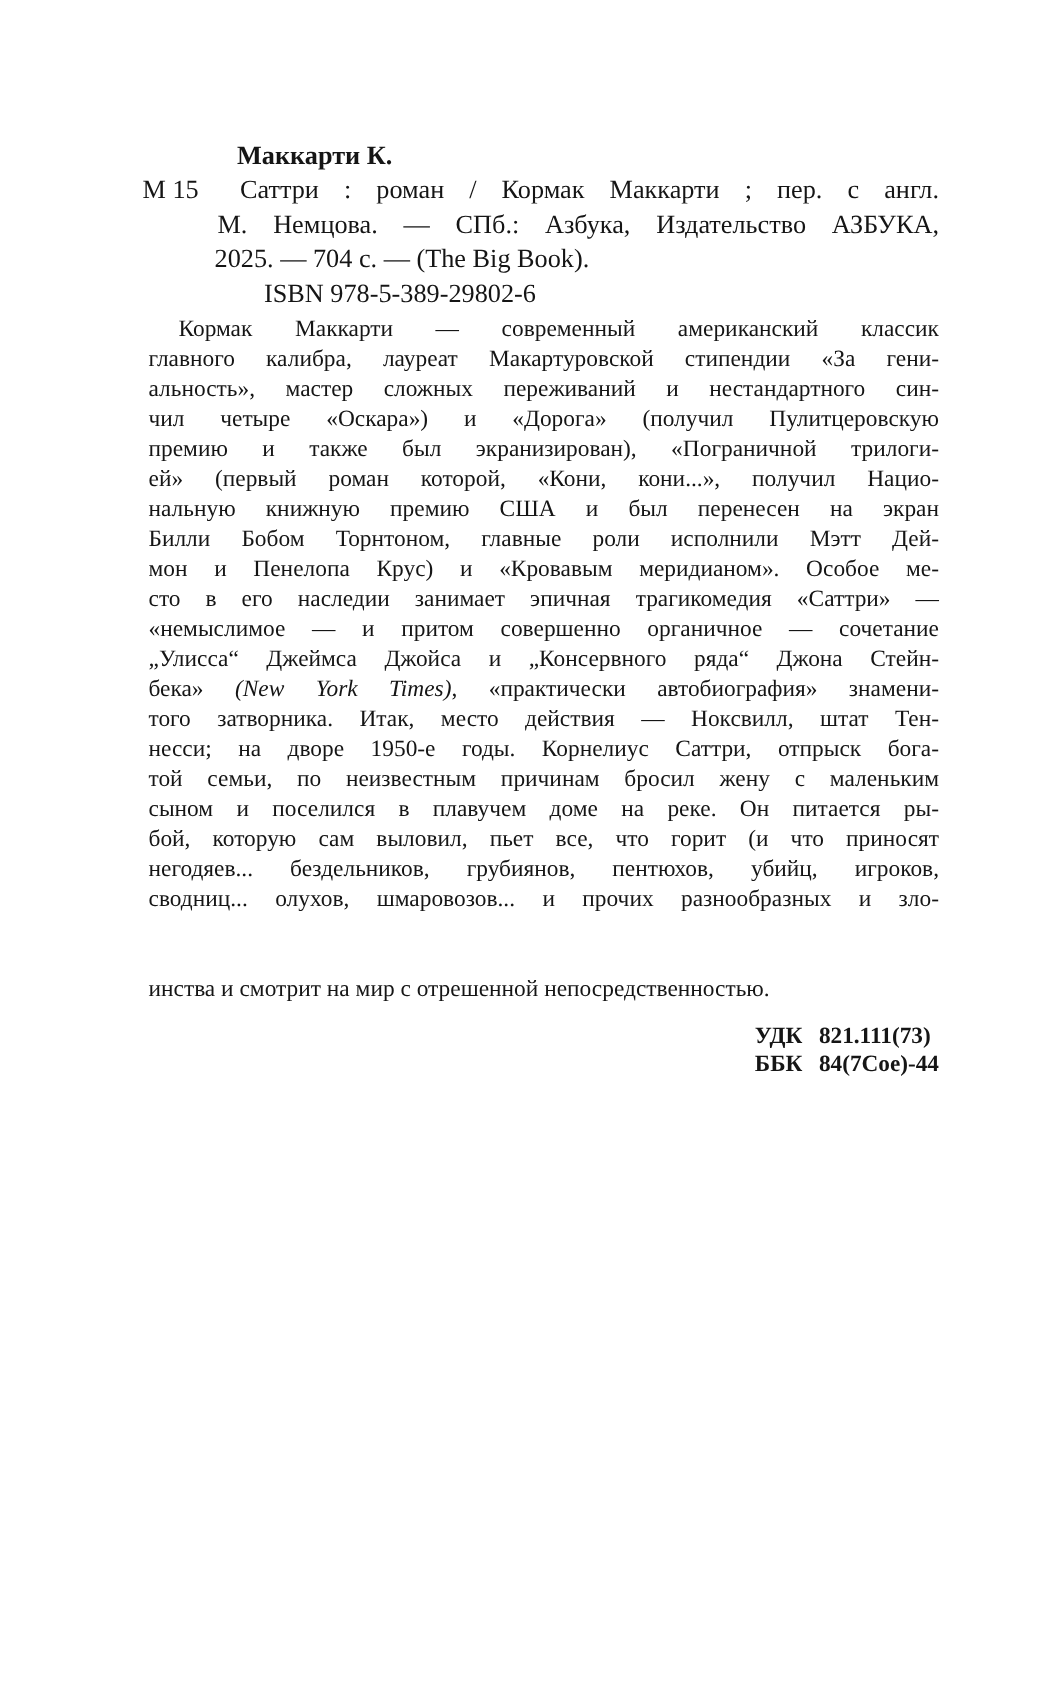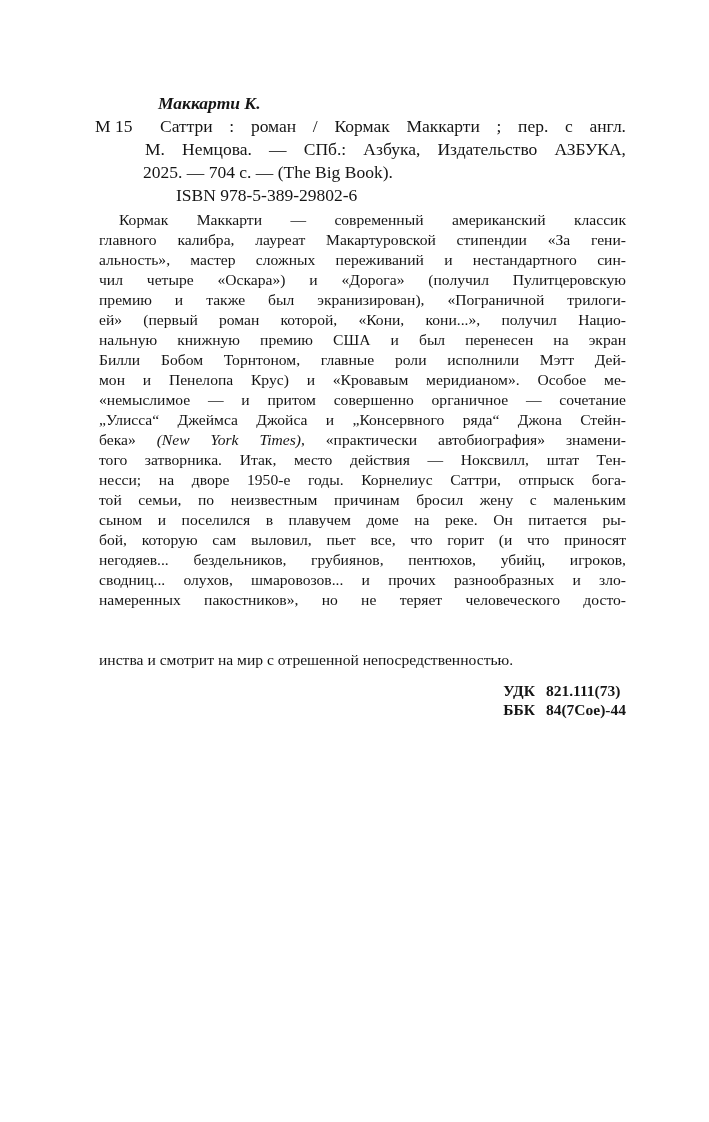--- a/index.html
+++ b/index.html
@@ -15,21 +15,21 @@
     .page { position: absolute; inset: 0; background: #ffffff; }
     .column {
       position: absolute;
       left: 99px;
       top: 92px;
       width: 527px;
     }
 
     
     .cip { font-size: 17.5px; line-height: 23px; }
-    .cip-author { font-weight: bold; padding-left: 59px; font-style: italic; }
+    .cip-author { font-weight: bold; padding-left: 59px; }
     .cip-entry { position: relative; }
     .cip-mark { position: absolute; left: -4px; top: 0; }
     .cip-l1 { padding-left: 61px; text-align: justify; text-align-last: justify; }
     .cip-l2 { padding-left: 46px; text-align: justify; text-align-last: justify; }
     .cip-l3 { padding-left: 44px; }
     .cip-isbn { padding-left: 77px; }
 
     
     .annotation { margin-top: 3px; font-size: 15.6px; line-height: 20px; }
     .annotation .annotation-line { text-align: justify; text-align-last: justify; }
@@ -69,31 +69,31 @@
     <div class="annotation">
         <div class="annotation-line">Кормак Маккарти — современный американский классик</div>
         <div class="annotation-line">главного калибра, лауреат Макартуровской стипендии «За гени-</div>
         <div class="annotation-line">альность», мастер сложных переживаний и нестандартного син-</div>
         <div class="annotation-line">чил четыре «Оскара») и «Дорога» (получил Пулитцеровскую</div>
         <div class="annotation-line">премию и также был экранизирован), «Пограничной трилоги-</div>
         <div class="annotation-line">ей» (первый роман которой, «Кони, кони...», получил Нацио-</div>
         <div class="annotation-line">нальную книжную премию США и был перенесен на экран</div>
         <div class="annotation-line">Билли Бобом Торнтоном, главные роли исполнили Мэтт Дей-</div>
         <div class="annotation-line">мон и Пенелопа Крус) и «Кровавым меридианом». Особое ме-</div>
+        <div class="annotation-line">сто в его наследии занимает эпичная трагикомедия «Саттри» —</div>
         <div class="annotation-line">«немыслимое — и притом совершенно органичное — сочетание</div>
         <div class="annotation-line">„Улисса“ Джеймса Джойса и „Консервного ряда“ Джона Стейн-</div>
         <div class="annotation-line">бека» <i>(New York Times)</i>, «практически автобиография» знамени-</div>
         <div class="annotation-line">того затворника. Итак, место действия — Ноксвилл, штат Тен-</div>
         <div class="annotation-line">несси; на дворе 1950-е годы. Корнелиус Саттри, отпрыск бога-</div>
         <div class="annotation-line">той семьи, по неизвестным причинам бросил жену с маленьким</div>
         <div class="annotation-line">сыном и поселился в плавучем доме на реке. Он питается ры-</div>
         <div class="annotation-line">бой, которую сам выловил, пьет все, что горит (и что приносят</div>
         <div class="annotation-line">негодяев... бездельников, грубиянов, пентюхов, убийц, игроков,</div>
         <div class="annotation-line">сводниц... олухов, шмаровозов... и прочих разнообразных и зло-</div>
-        <div class="annotation-line">намеренных пакостников», но не теряет человеческого досто-</div>
         <div class="annotation-line">инства и смотрит на мир с отрешенной непосредственностью.</div>
       </div>
 
     <div class="classification">
       <span>УДК</span>
       <span>821.111(73)</span>
       <span>ББК</span>
       <span>84(7Сое)-44</span>
     </div>
 

